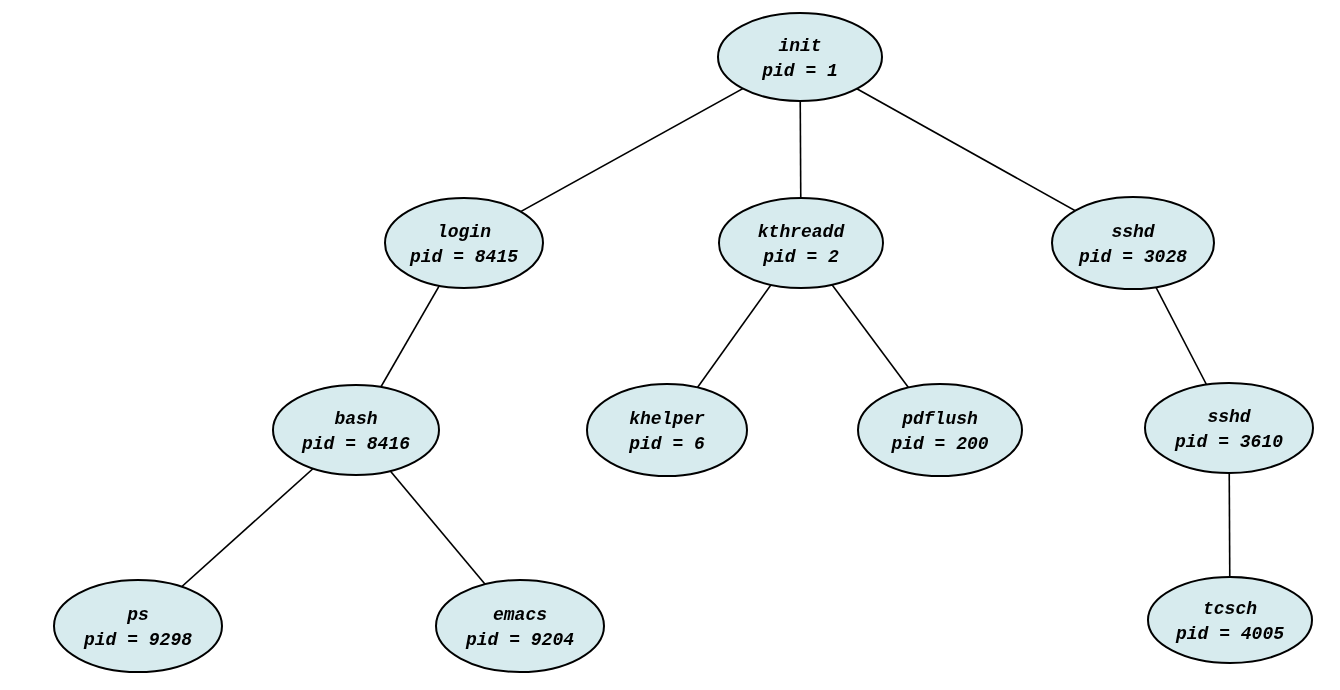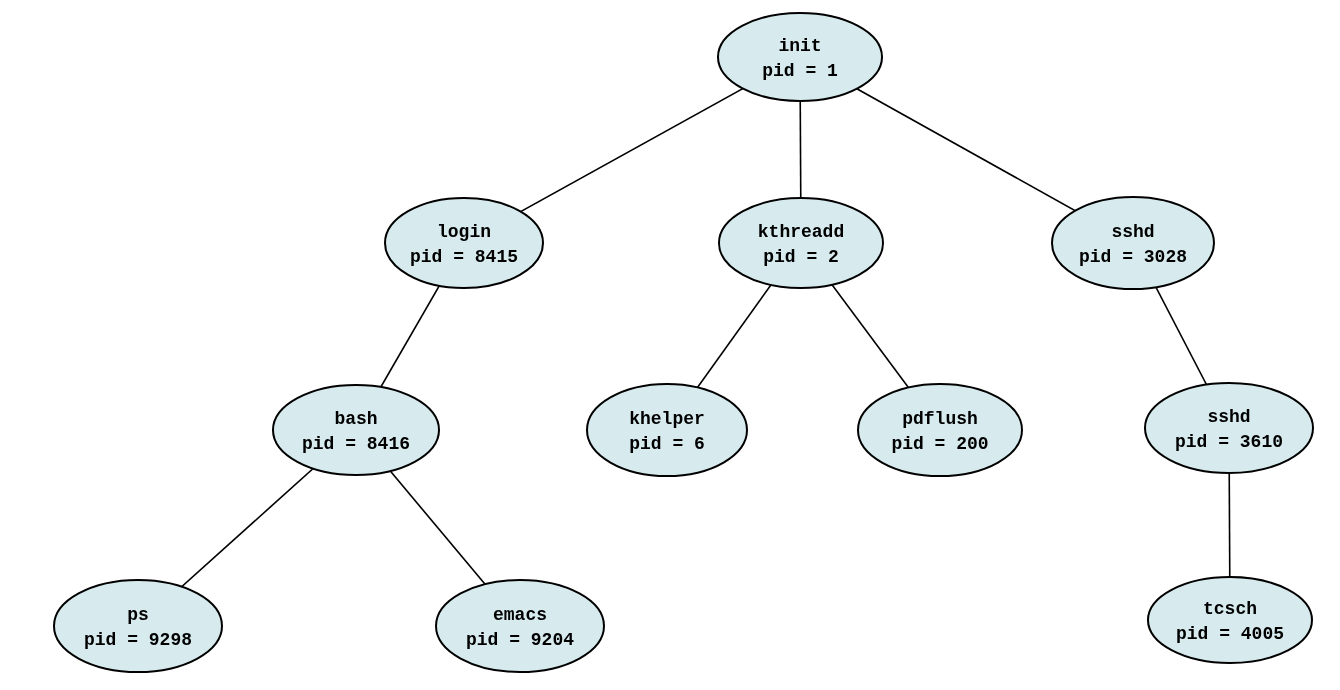--- a/index.html
+++ b/index.html
@@ -6,20 +6,21 @@
     margin: 0;
     padding: 0;
     background: #ffffff;
   }
   .canvas {
     position: relative;
     width: 1340px;
     height: 690px;
     background: #ffffff;
     overflow: hidden;
+    font-style: italic;
   }
   svg text {
     font-family: "Liberation Mono", "DejaVu Sans Mono", monospace;
     font-weight: bold;
     font-size: 18px;
     fill: #000000;
   }
   svg ellipse {
     stroke: #000000;
     stroke-width: 2;

